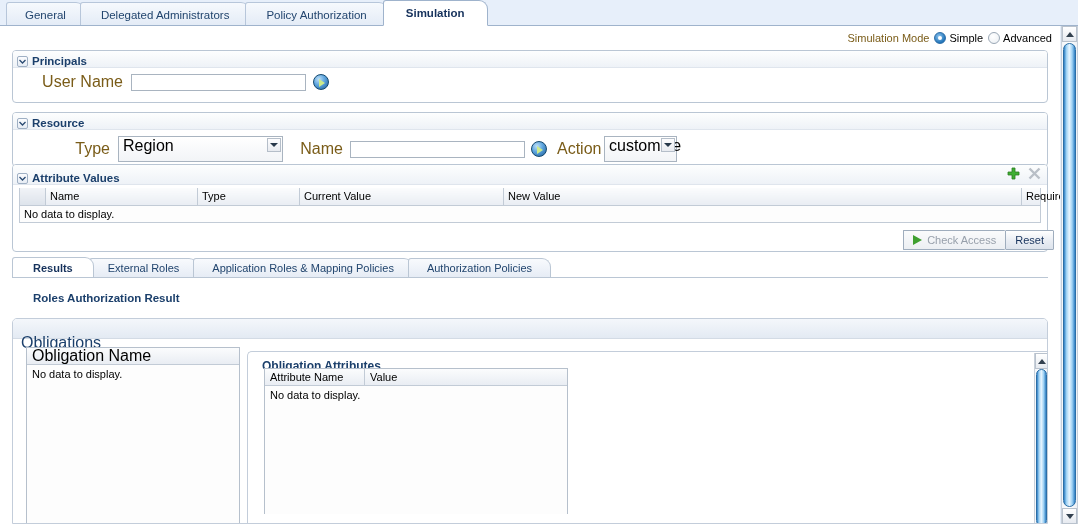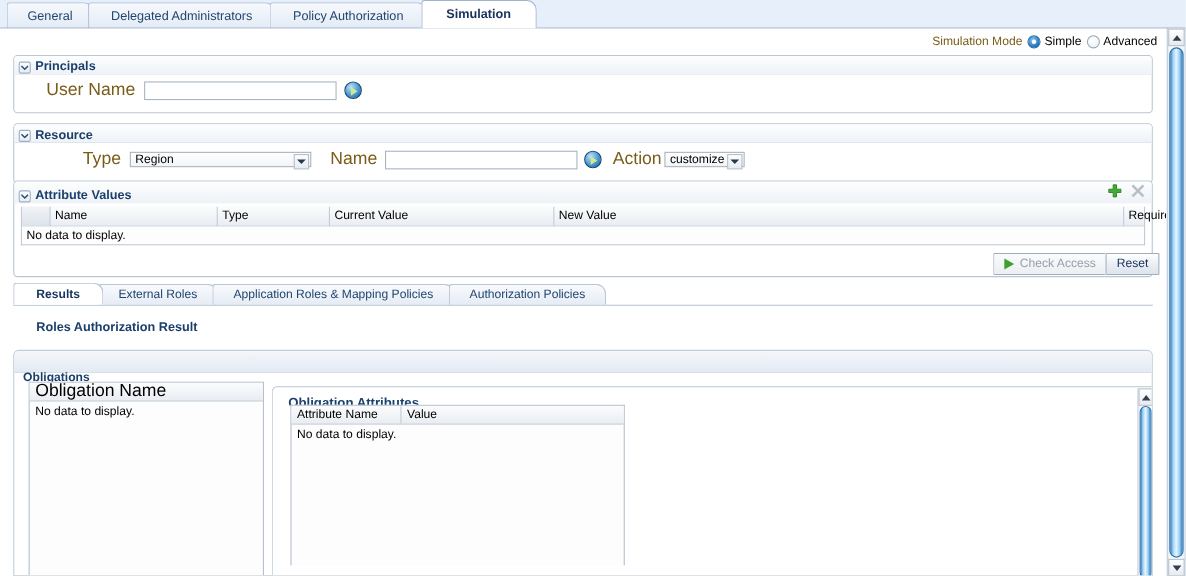--- a/index.html
+++ b/index.html
@@ -149,23 +149,23 @@
     font-size: 11px;
     padding: 0 3px;
     color: #000;
     outline: none;
   }
   .txt::placeholder { color: #aab; }
 
   .sel {
     border: 1px solid #a9b4c0;
     background: linear-gradient(to bottom,#ffffff 0%,#f2f4f7 100%);
-    height: 14px;
-    display: flex; align-items: center;
-    font-size: 11px;
+    height: 26px;
+    display: flex; align-items: flex-start;
+    font-size: 16px;
     padding-left: 4px;
     position: relative;
     color: #000;
   }
   .sel .arrowbox {
     position: absolute; right: 1px; top: 1px;
     width: 14px; height: 14px;
     background: linear-gradient(to bottom,#fdfdfe,#e8ebf0);
     border: 1px solid #b5bec9;
     display: flex; align-items: center; justify-content: center;
@@ -288,21 +288,21 @@
     background: #ffffff;
     overflow: hidden;
   }
   .obl-hdr {
     height: 20px;
     background: linear-gradient(to bottom,#f4f7fb 0%,#e3eaf3 100%);
     border-bottom: 1px solid #d3dbe5;
     display: flex; align-items: center;
     padding-left: 8px;
   }
-  .obl-hdr .t { font-size: 11px; font-weight: bold; color: #1b3f6b; margin-top: 28px; }
+  .obl-hdr .t { font-size: 16px; font-weight: normal; color: #1b3f6b; margin-top: 28px; }
 
   .listbox {
     position: absolute;
     border: 1px solid #b6c0cc;
     background: #fdfdfd;
   }
   .listbox .lh {
     height: 17px;
     background: linear-gradient(to bottom,#fbfcfd 0%,#e9edf3 100%);
     border-bottom: 1px solid #c2cbd6;

